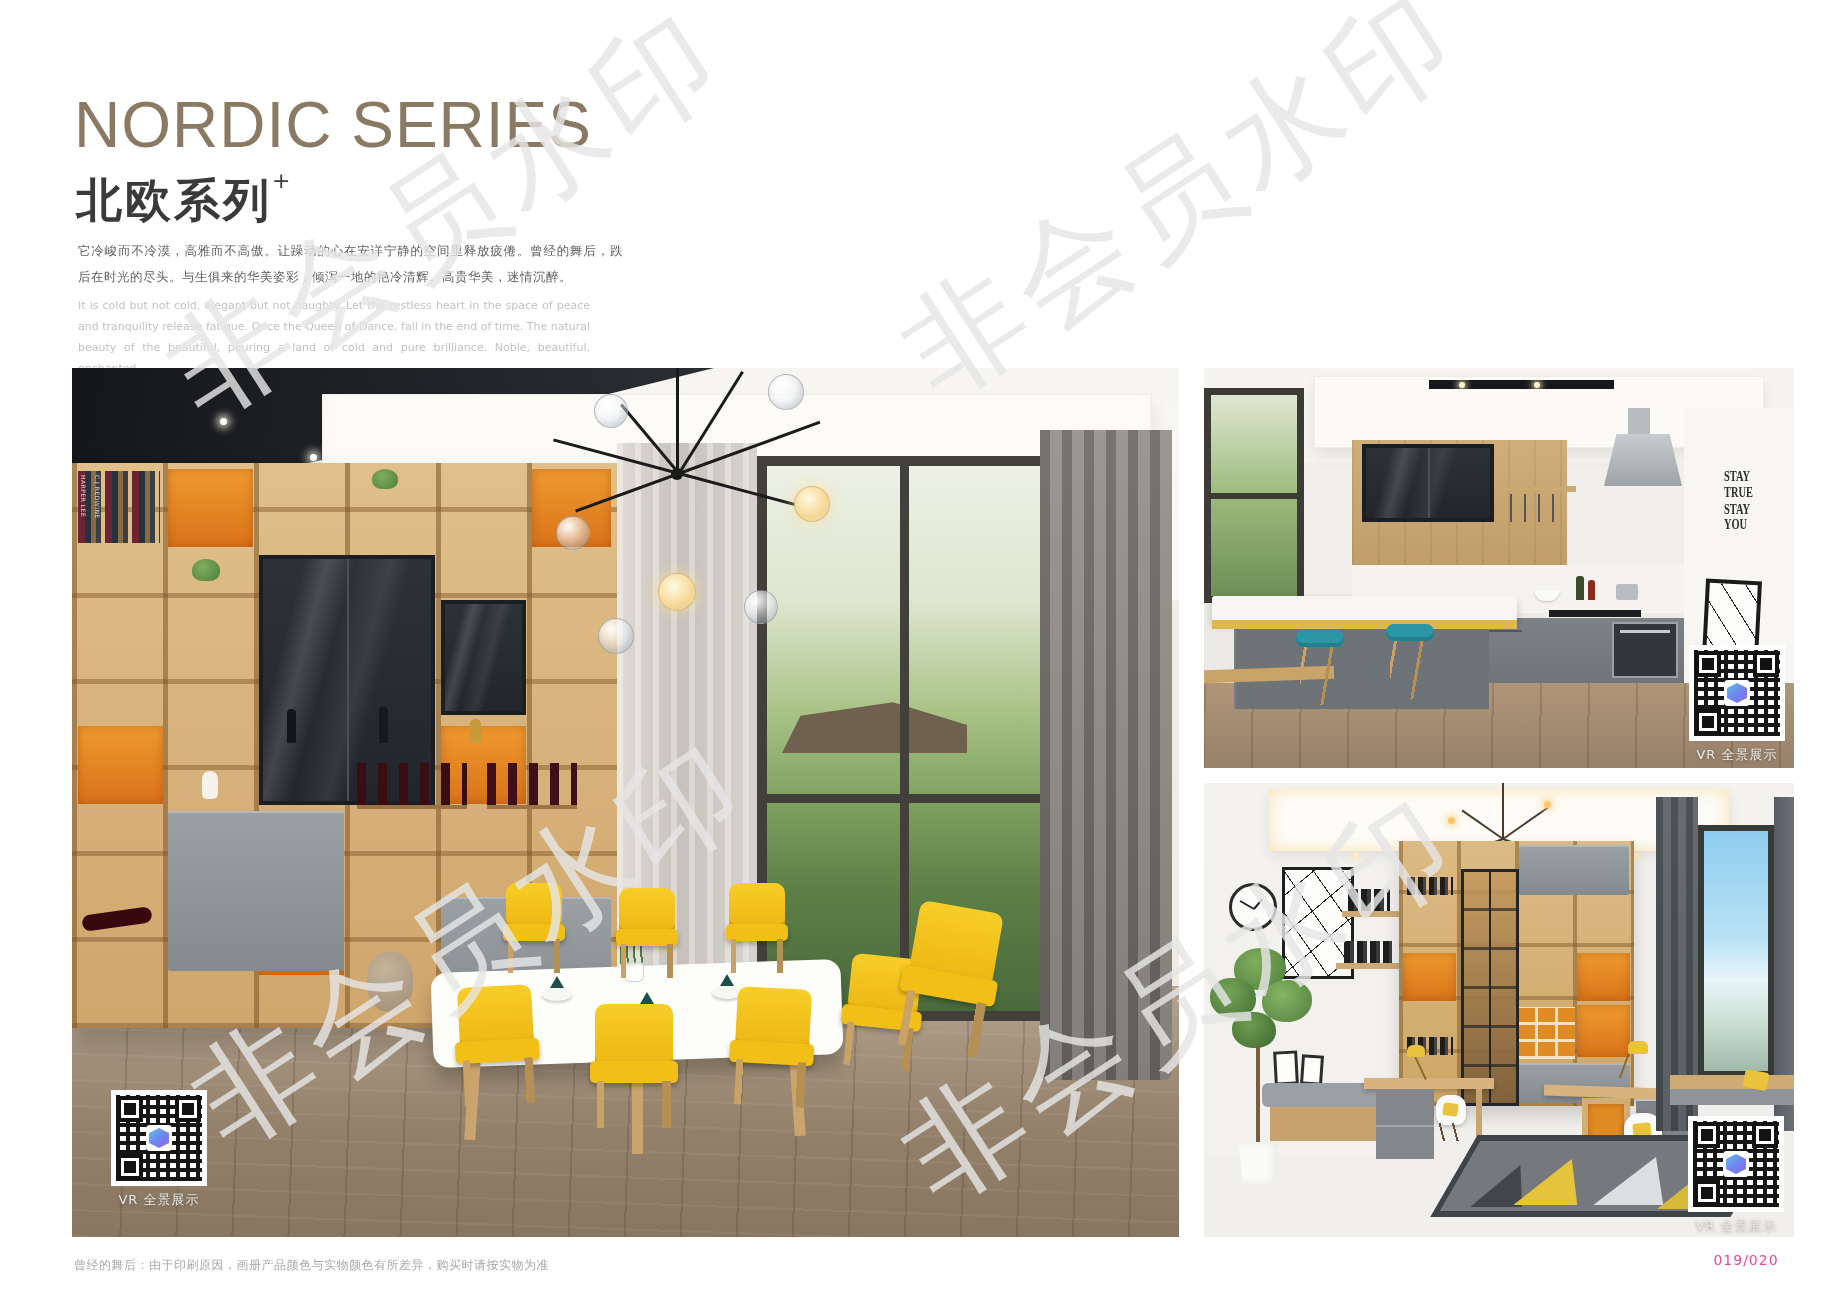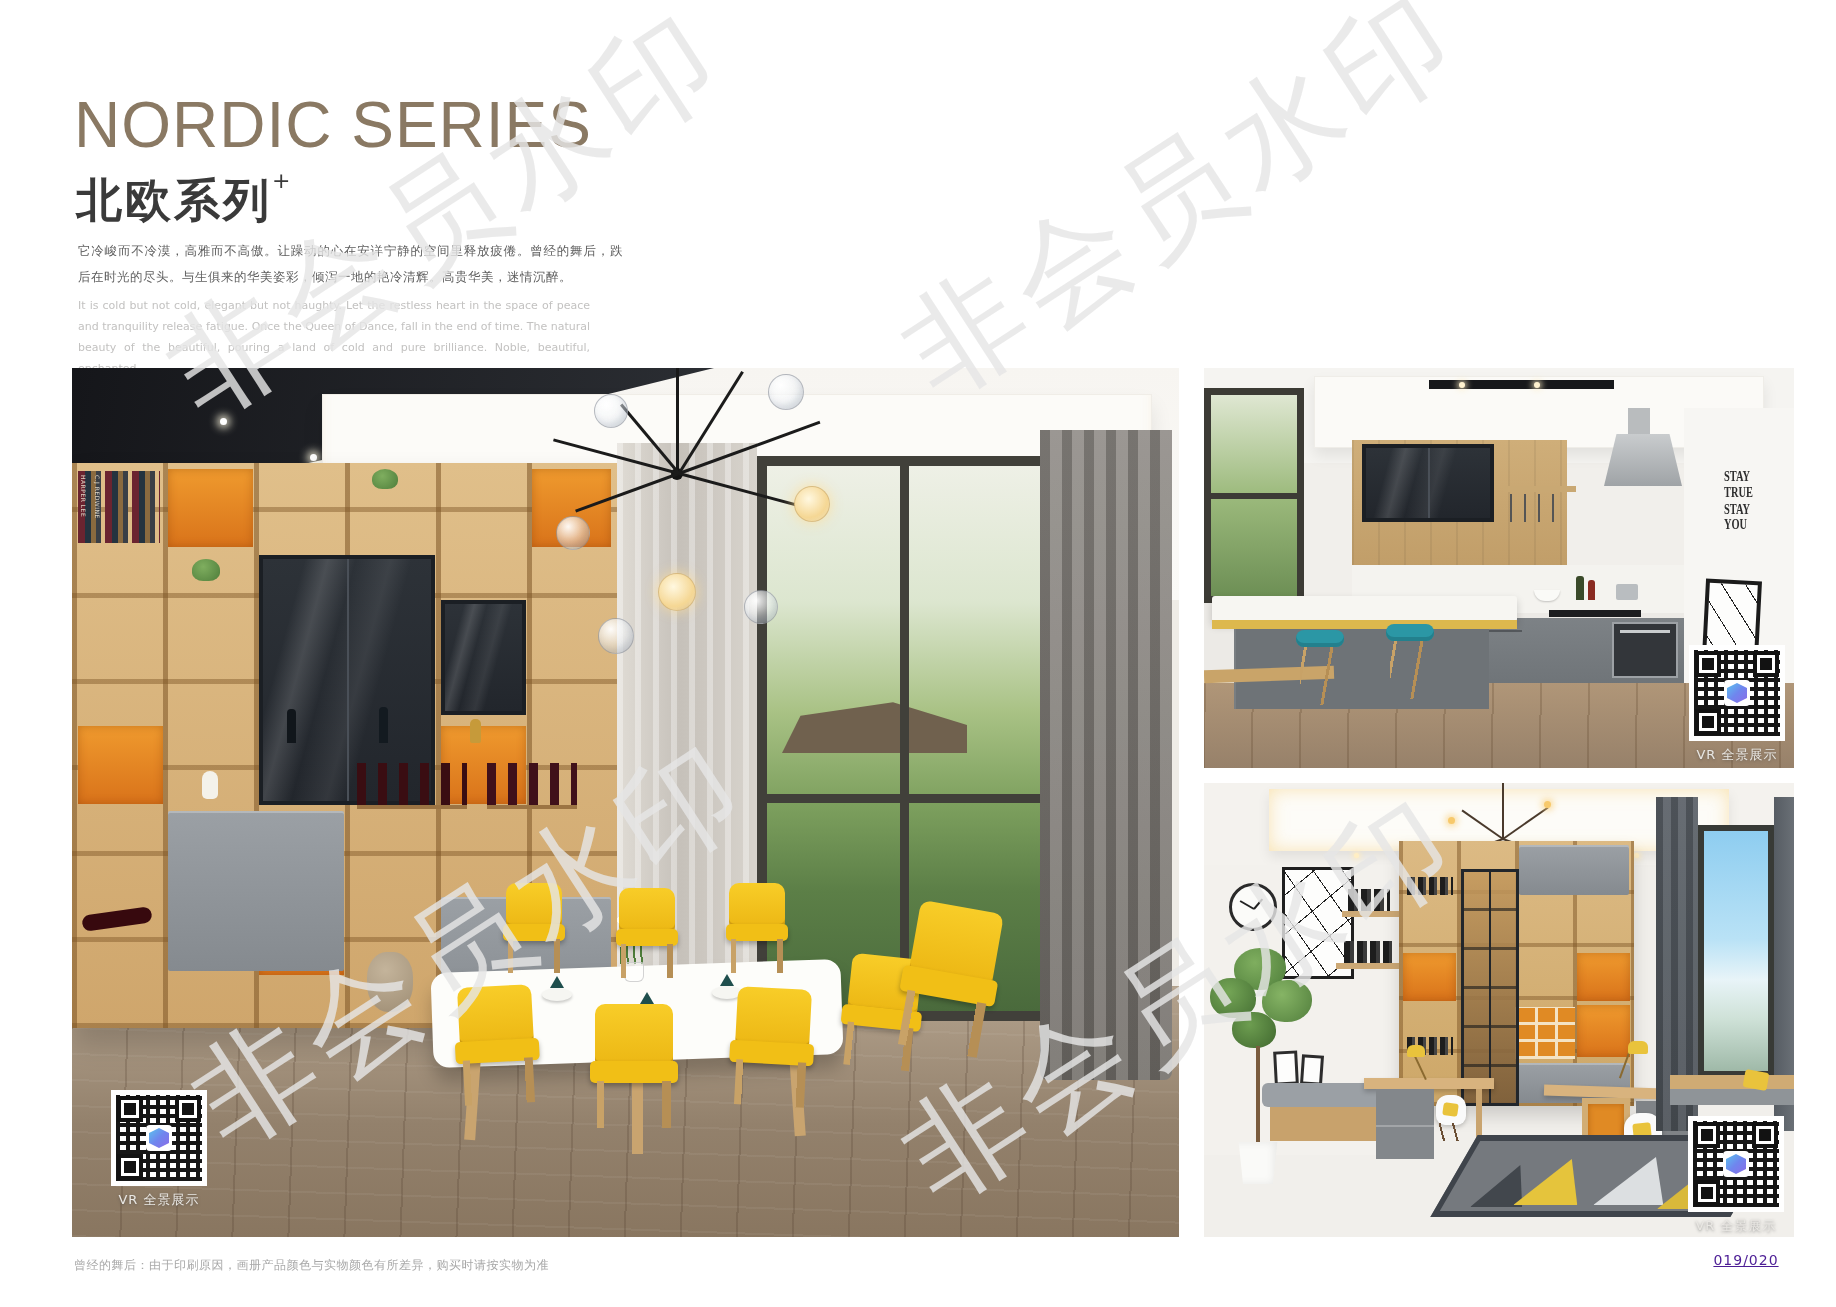--- a/index.html
+++ b/index.html
@@ -82,21 +82,21 @@
      background:linear-gradient(135deg,#5bc4ee 0%,#6f86ee 50%,#8b6ce8 100%);
      clip-path:polygon(50% 0,100% 25%,100% 75%,50% 100%,0 75%,0 25%);}
   .qr-label{margin-top:5px;font-size:13px;color:#e9e7e3;text-shadow:0 1px 3px rgba(70,70,70,.55);letter-spacing:1px;}
 
   
   .wm{position:absolute;z-index:40;font-size:118px;letter-spacing:8px;color:rgba(229,229,229,.82);
       transform:translate(-50%,-50%) rotate(-33deg);white-space:nowrap;pointer-events:none;font-weight:400;}
 
   
   .foot-note{left:58px;top:1257px;font-size:12px;color:#a8a8a8;letter-spacing:.5px;}
-  .page-num{left:1682px;top:1252px;width:96px;text-align:center;font-size:14px;color:#4c1d95;letter-spacing:1px;text-decoration:underline;}
+  .page-num{left:1682px;top:1252px;width:96px;text-align:center;font-size:14px;color:#ec4899;letter-spacing:1px;}
 
   .spine{position:absolute;writing-mode:vertical-rl;font-size:6px;color:#ddd4c4;letter-spacing:.5px;}
   .walltext{font-family:"Liberation Serif","DejaVu Serif",serif;font-weight:700;font-size:13px;line-height:1.02;
       color:#2f2f2f;transform:scaleY(1.2) scaleX(.8);transform-origin:top left;letter-spacing:0;}
 </style>
 </head>
 <body>
 
 <div class="page">
 

